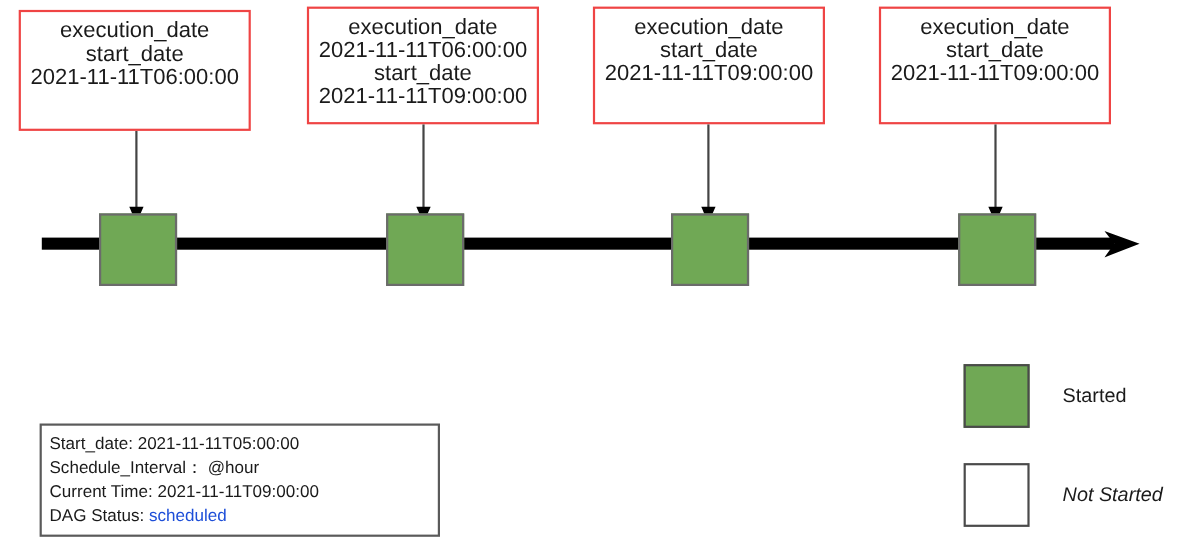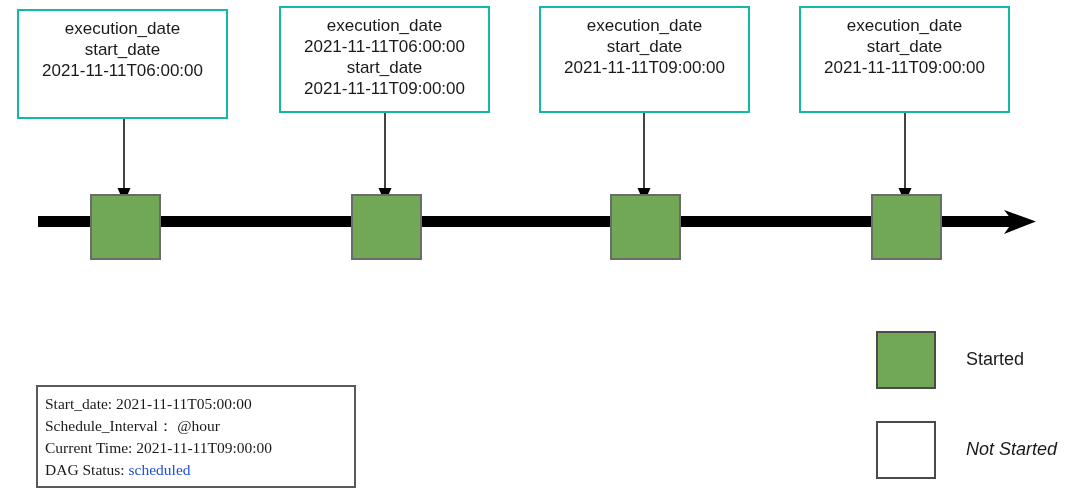--- a/index.html
+++ b/index.html
@@ -13,24 +13,24 @@
     height: 500px;
     background: #ffffff;
     font-family: "Liberation Sans", sans-serif;
     overflow: hidden;
   }
 
   
   .info-box {
     position: absolute;
     box-sizing: border-box;
-    border: 2px solid #14b8a6;
+    border: 2px solid #ef4444;
     background: #ffffff;
     text-align: center;
-    font-size: 17px;
+    font-size: 20px;
     line-height: 21px;
     color: #1a1a1a;
     padding-top: 7px;
   }
   .info-line {
     display: block;
     white-space: nowrap;
   }
 
   
@@ -134,21 +134,21 @@
 
   <svg class="timeline-arrowhead" style="left:1004px; top:206px;" width="34" height="32" viewBox="0 0 34 32">
     <polygon points="0,4 32,15.5 0,28 9,15.5" fill="#000000"></polygon>
   </svg>
 
   <div class="node" style="left:90px; top:194px; width:71px; height:66px; background:#70a855;"></div>
   <div class="node" style="left:351px; top:194px; width:71px; height:66px; background:#70a855;"></div>
   <div class="node" style="left:610px; top:194px; width:71px; height:66px; background:#70a855;"></div>
   <div class="node" style="left:871px; top:194px; width:71px; height:66px; background:#70a855;"></div>
 
-  <div class="status-box" style="left:36px; top:385px; width:320px; height:103px;font-family:Liberation Serif, serif;">
+  <div class="status-box" style="left:36px; top:385px; width:364px; height:103px;">
     <span class="status-line">Start_date: 2021-11-11T05:00:00</span>
     <span class="status-line">Schedule_Interval：  @hour</span>
     <span class="status-line">Current Time: 2021-11-11T09:00:00</span>
     <span class="status-line"><span>DAG Status: </span><span class="status-value-accent" style="color:#1d4ed8;">scheduled</span></span>
   </div>
 
   <div class="legend-swatch" style="left:876px; top:331px; width:60px; height:58px; background:#70a855;"></div>
   <div class="legend-label" style="left:966px; top:349px;">Started</div>
 
   <div class="legend-swatch" style="left:876px; top:421px; width:60px; height:58px; background:#ffffff;"></div>

